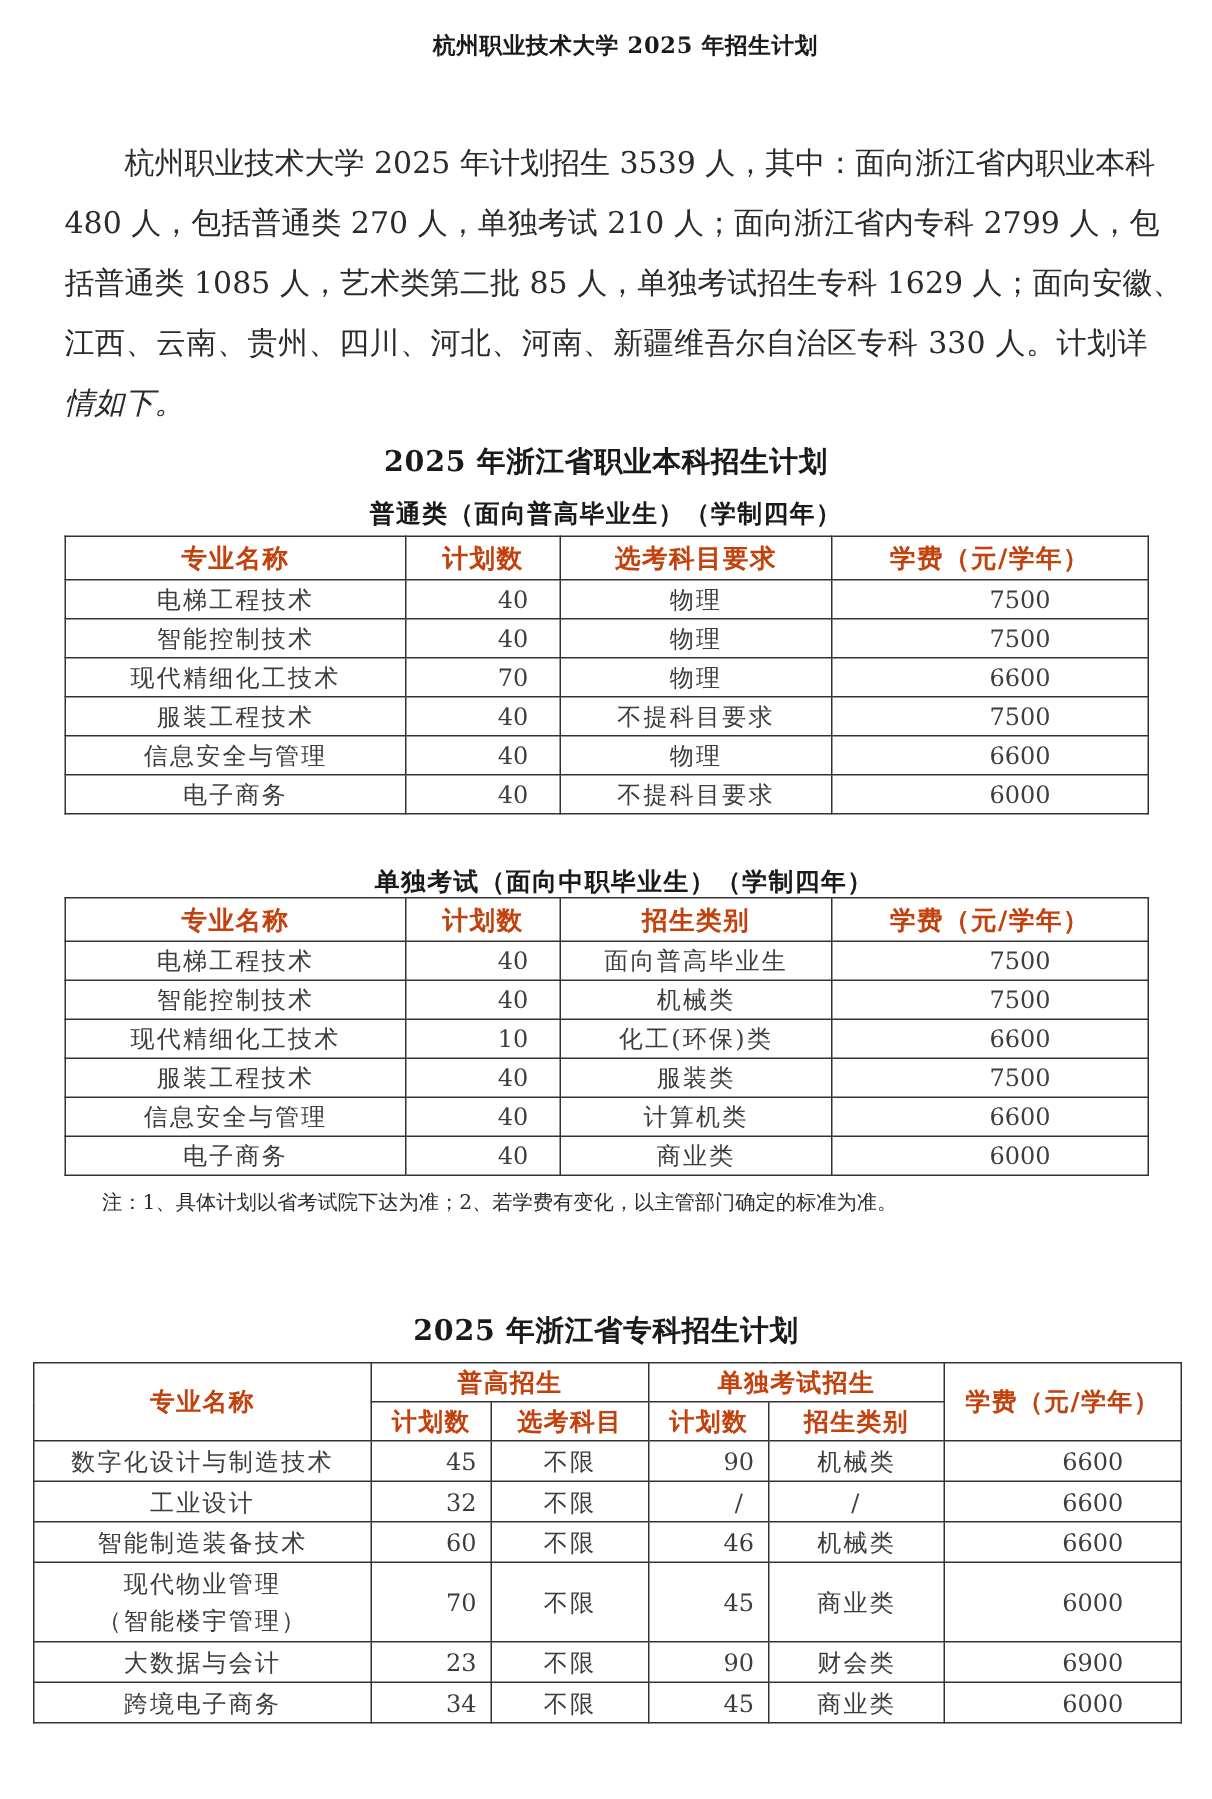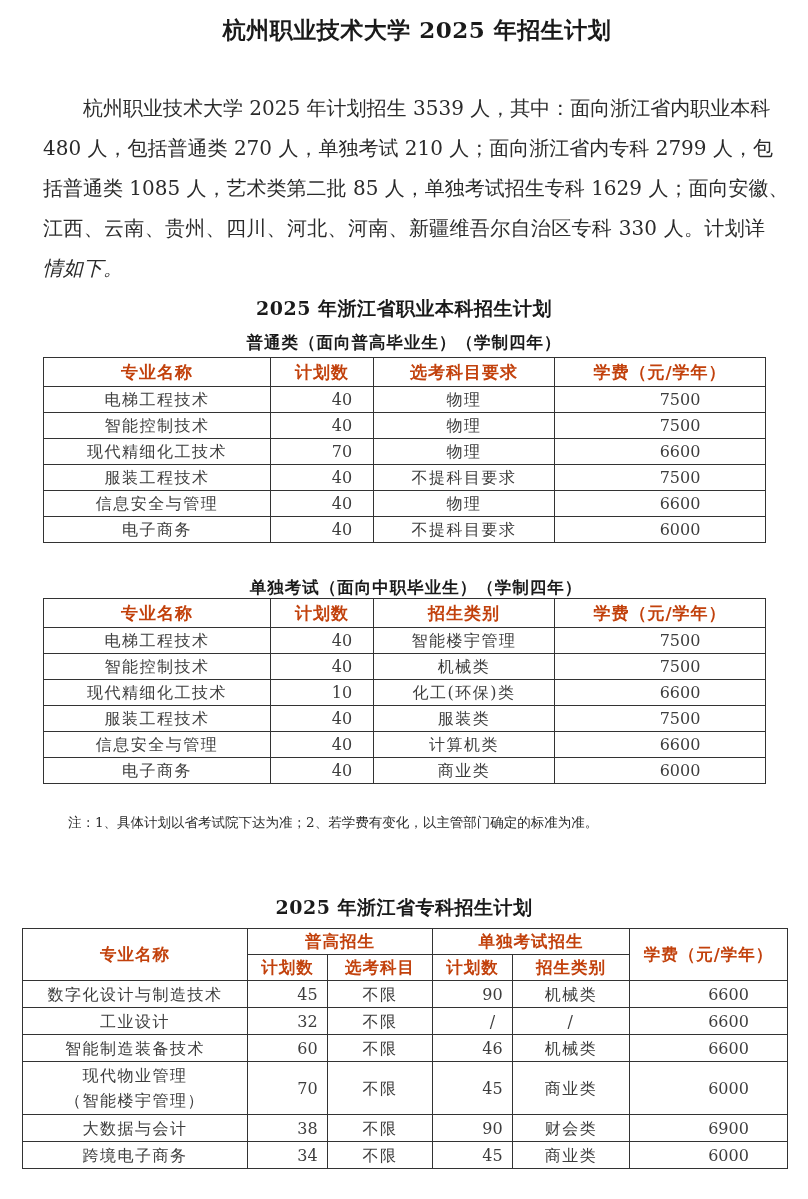--- a/index.html
+++ b/index.html
@@ -9,21 +9,21 @@
     height: 1199px;
     margin: 0 auto;
     font-family: "DejaVu Serif", "Liberation Serif", serif;
     color: #2b2b2b;
     overflow: hidden;
   }
   .page { position: relative; width: 808px; height: 1199px; background: #ffffff; }
 
   .main-title {
     margin-top: 14px;
-    font-size: 23px;
+    font-size: 15px;
     line-height: 32px;
     font-weight: bold;
     text-align: center;
     color: #1a1a1a;
     letter-spacing: 0.5px;
     margin-left: 26px;
   }
 
   .intro {
     width: 722px;
@@ -88,21 +88,21 @@
     letter-spacing: 1.5px;
     white-space: pre-line;
     line-height: 25px;
   }
   td.num { letter-spacing: 0; padding-left: 40px; }
 
   .t-benke.second { margin-top: 0; }
   .subtitle-dandu { margin-top: 34px; margin-left: 24px; }
 
   .note {
-    margin: 30px 0 0 68px;
+    margin: 10px 0 0 68px;
     font-size: 13.5px;
     line-height: 17px;
     color: #2b2b2b;
   }
 
   .section-title.zhuanke { margin-top: 64px; }
 
   .t-zhuanke {
     width: 765px;
     margin: 9px 0 0 22px;
@@ -199,21 +199,21 @@
         <th>专业名称</th>
         <th>计划数</th>
         <th>招生类别</th>
         <th>学费（元/学年）</th>
       </tr>
     </thead>
     <tbody>
       <tr>
         <td>电梯工程技术</td>
         <td class="num">40</td>
-        <td>智能楼宇管理</td>
+        <td>面向普高毕业生</td>
         <td class="num">7500</td>
       </tr>
       <tr>
         <td>智能控制技术</td>
         <td class="num">40</td>
         <td>机械类</td>
         <td class="num">7500</td>
       </tr>
       <tr>
         <td>现代精细化工技术</td>
@@ -298,21 +298,21 @@
         <td>现代物业管理
 （智能楼宇管理）</td>
         <td class="num">70</td>
         <td>不限</td>
         <td class="num">45</td>
         <td>商业类</td>
         <td class="num">6000</td>
       </tr>
       <tr>
         <td>大数据与会计</td>
-        <td class="num">38</td>
+        <td class="num">23</td>
         <td>不限</td>
         <td class="num">90</td>
         <td>财会类</td>
         <td class="num">6900</td>
       </tr>
       <tr>
         <td>跨境电子商务</td>
         <td class="num">34</td>
         <td>不限</td>
         <td class="num">45</td>

